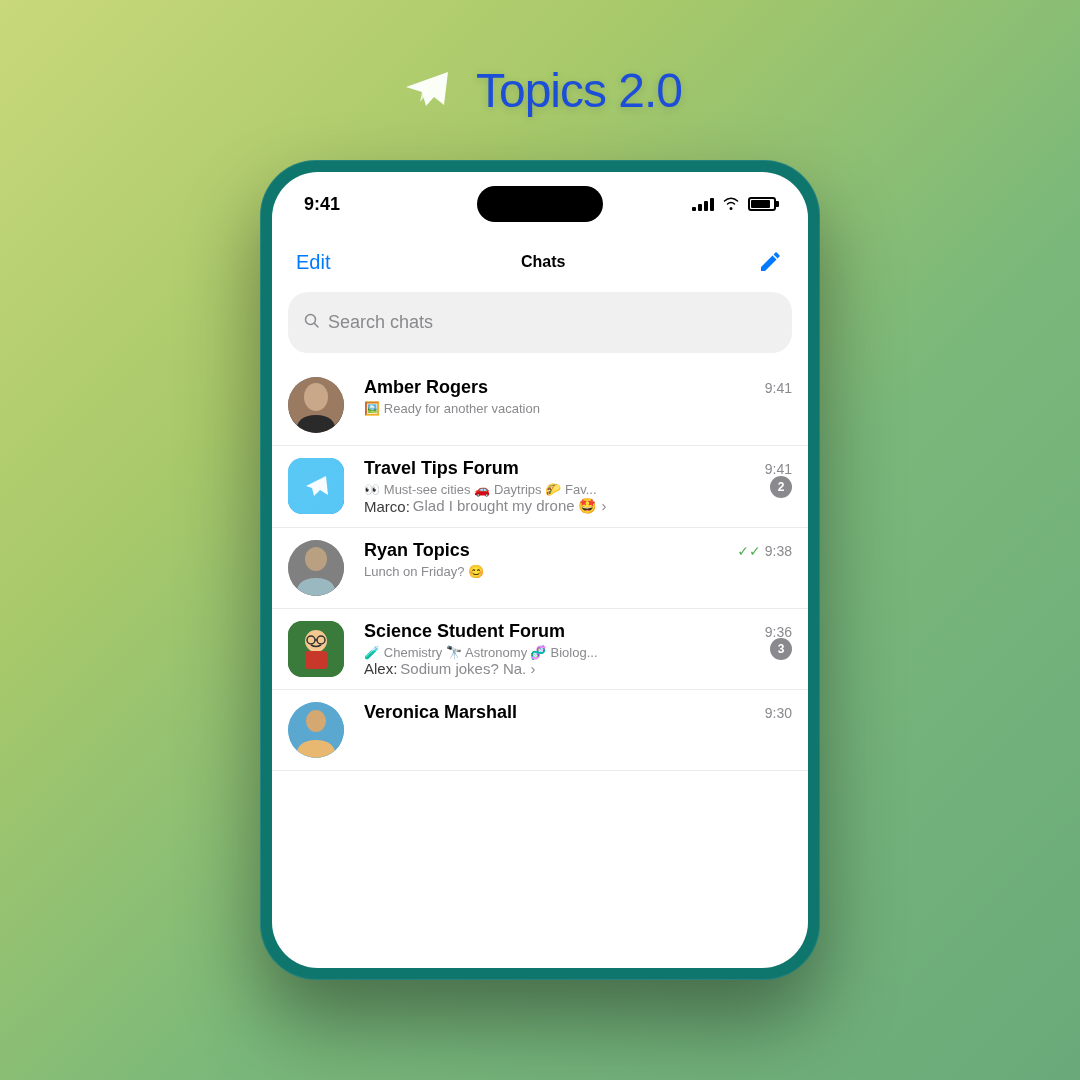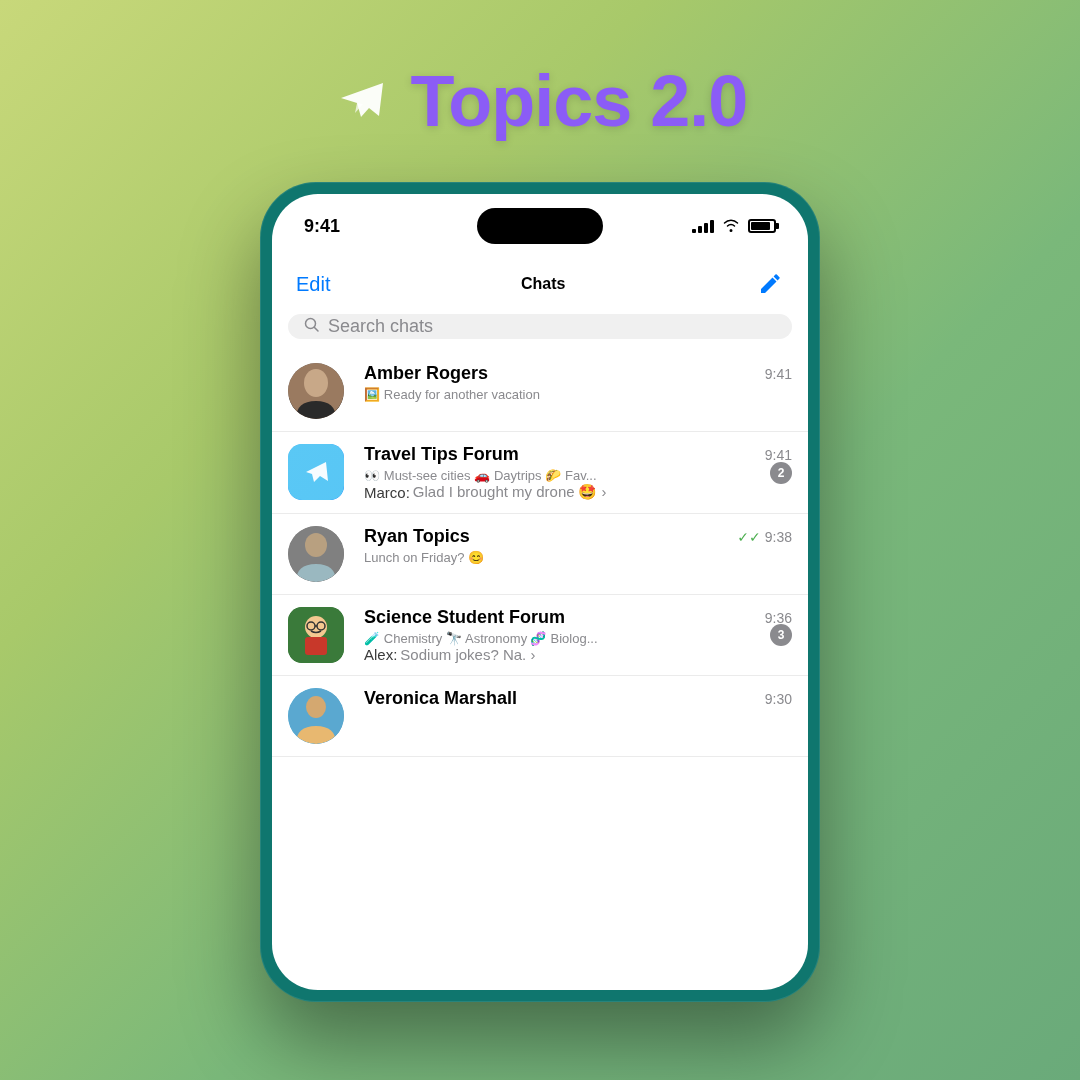--- a/index.html
+++ b/index.html
@@ -24,23 +24,23 @@
       margin-top: 60px;
       margin-bottom: 40px;
     }
 
     .telegram-icon {
       width: 60px;
       height: 60px;
     }
 
     .app-title {
-      font-size: 72px;
-      font-weight: 700;
-      color: #8b5cf6;
+      font-size: 48px;
+      font-weight: 400;
+      color: #1d4ed8;
       letter-spacing: -1px;
       text-shadow: 0 2px 8px rgba(0,0,0,0.15);
     }
 
     
     .phone {
       width: 560px;
       height: 820px;
       background: #0f766e;
       border-radius: 56px;
@@ -176,21 +176,21 @@
     .search-container {
       padding: 4px 16px 12px;
       flex-shrink: 0;
     }
 
     .search-bar {
       background: #f0f0f0;
       border-radius: 20px;
       display: flex;
       align-items: center;
-      padding: 2px 16px;
+      padding: 20px 16px;
       gap: 8px;
     }
 
     .search-icon-svg {
       color: #8a8a8e;
       font-size: 16px;
     }
 
     .search-placeholder {
       font-size: 18px;

